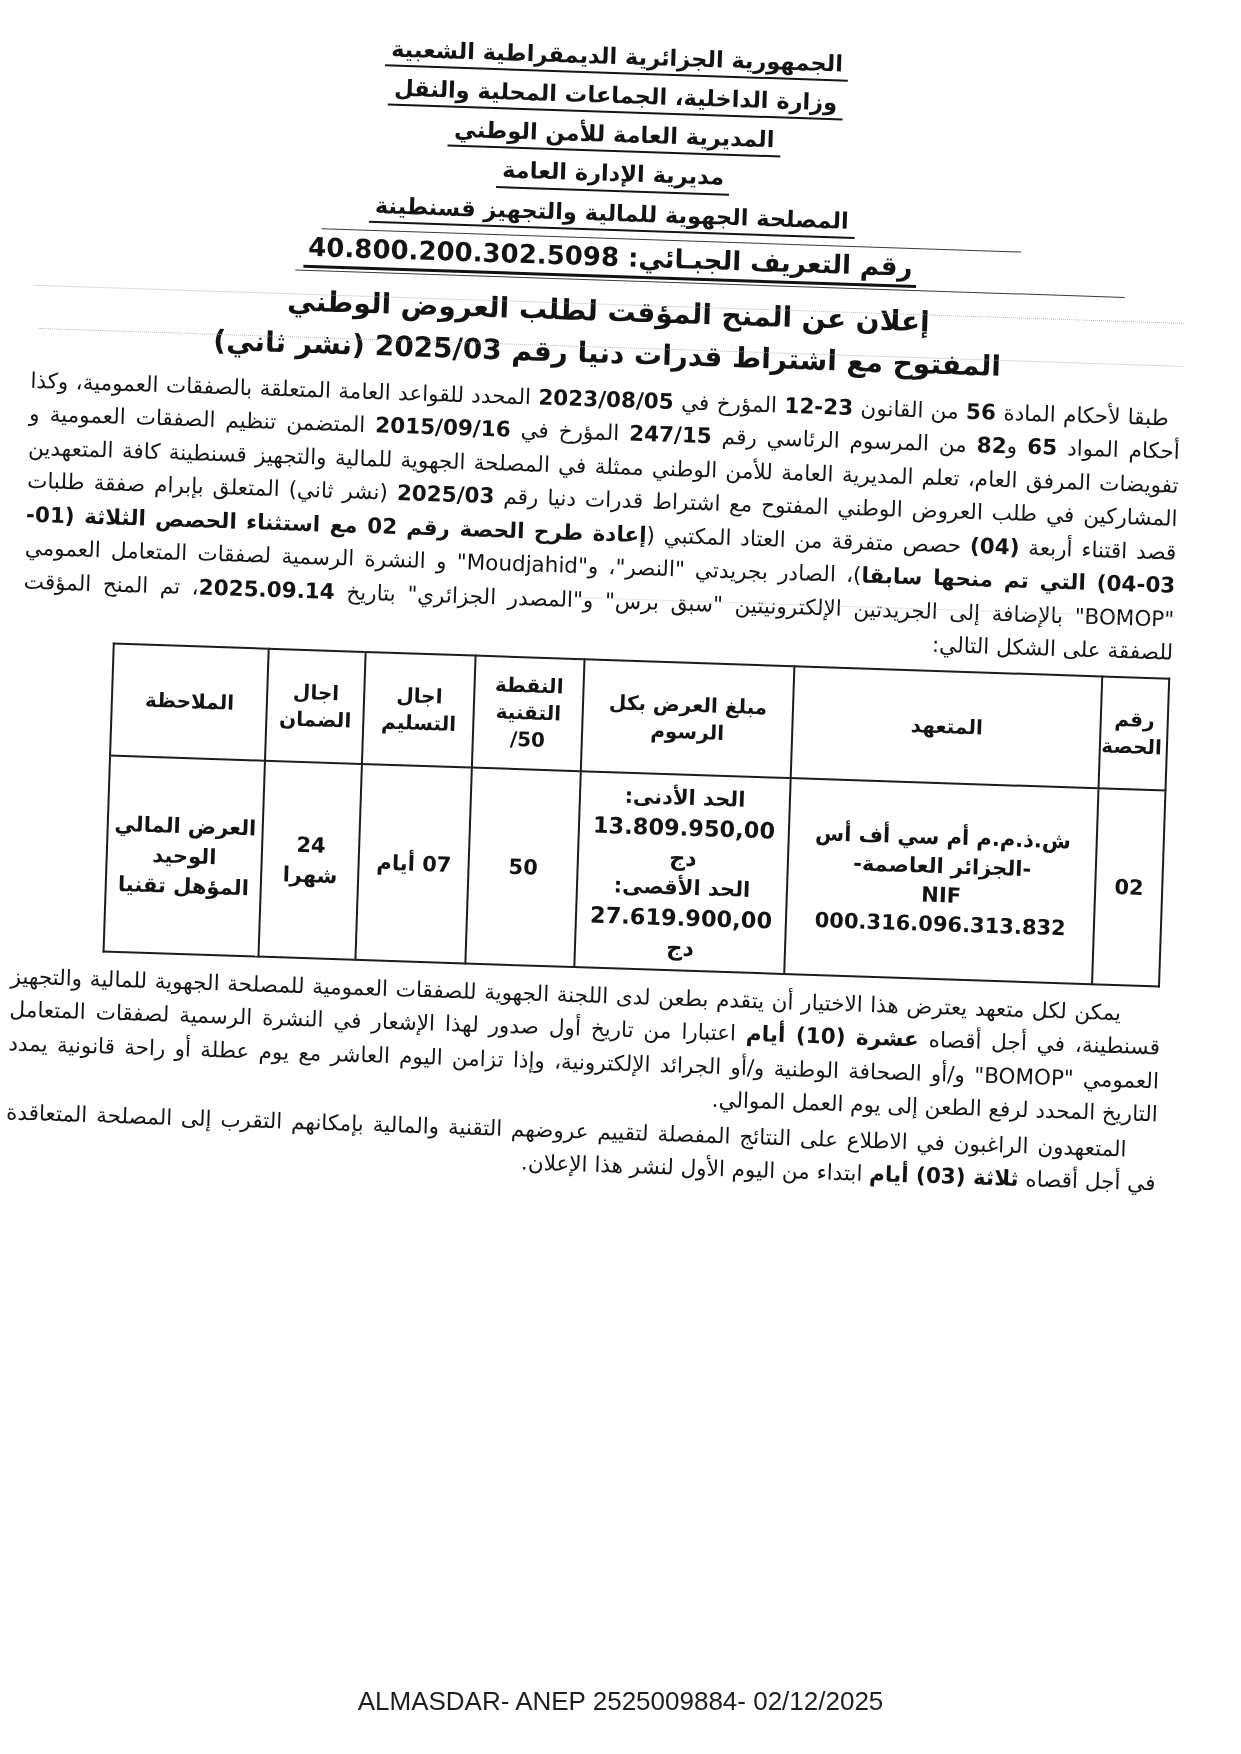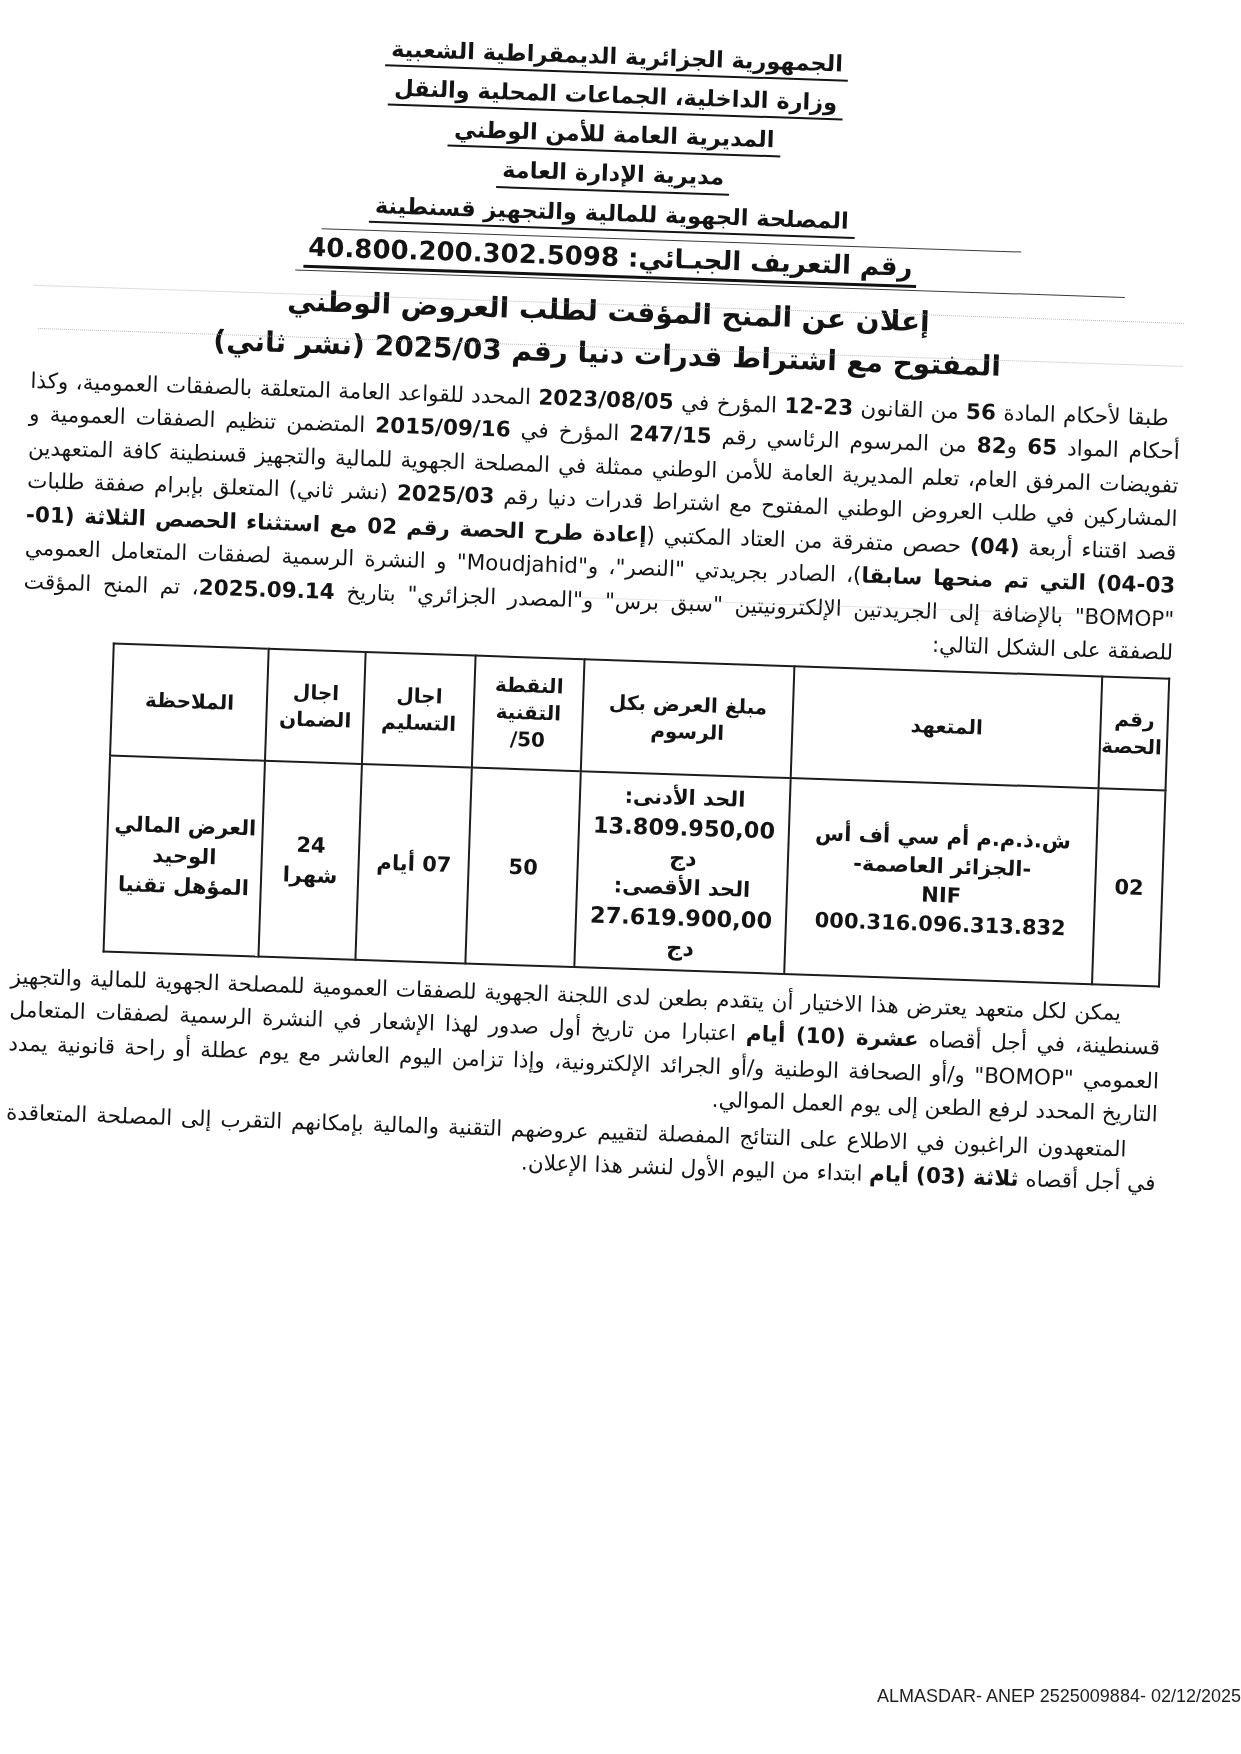--- a/index.html
+++ b/index.html
@@ -97,23 +97,23 @@
   .lot-cell, .score-cell { font-size: 24px; }
   .bidder-cell div { line-height: 29px; }
   .amount-cell div { line-height: 30px; }
   .amount-cell div:nth-child(2), .amount-cell div:nth-child(4) { font-size: 22.5px; }
   
   .footer {
     position: absolute;
     top: 1686px;
     left: 0;
     right: 0;
-    text-align: right;
+    text-align: center;
     font-family: "Liberation Sans", sans-serif;
-    font-size: 18px;
+    font-size: 26px;
     color: #1e1e1e;
     direction: ltr;
   }
 </style>
 </head>
 <body>
 
 <div class="sheet">
 
   <div class="scan">

